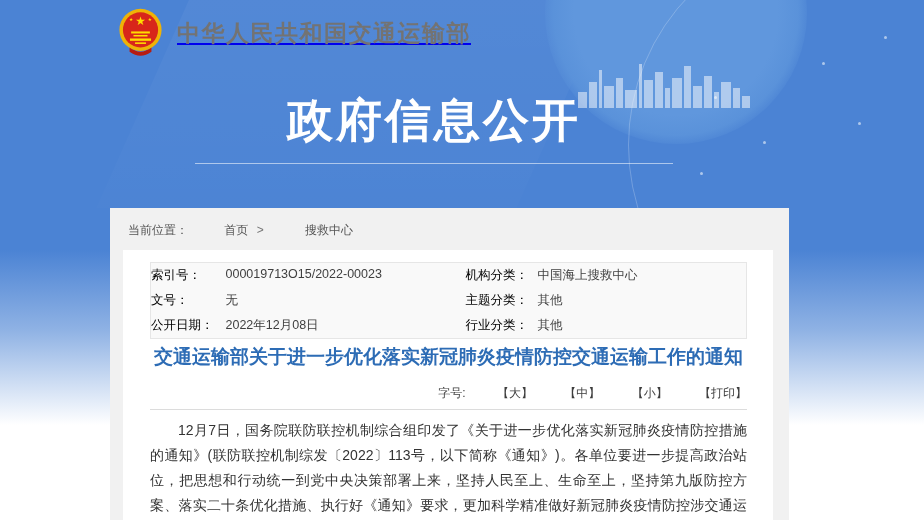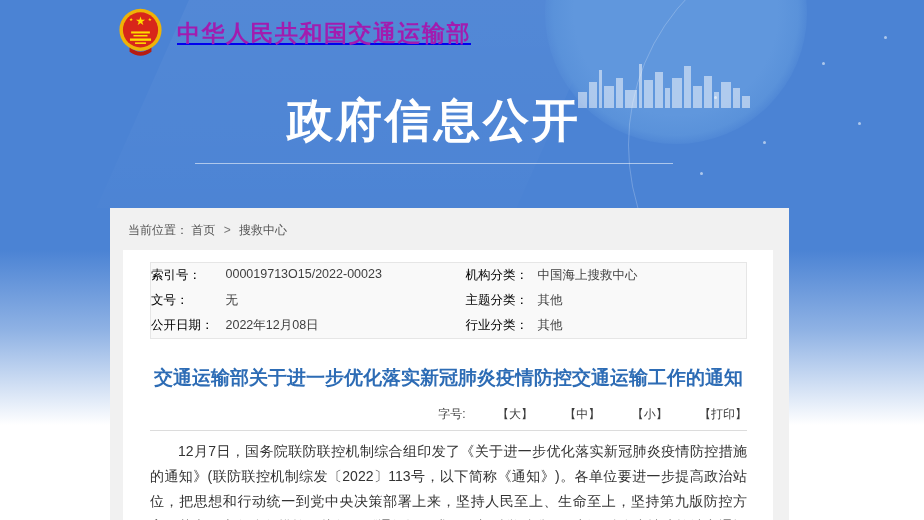--- a/index.html
+++ b/index.html
@@ -23,42 +23,42 @@
   }
   .decor-ring {
     position:absolute; left:628px; top:-70px; width:430px; height:430px; border-radius:50%;
     border:1px solid rgba(255,255,255,0.22);
   }
   .decor-dot { position:absolute; width:3px; height:3px; border-radius:50%; background:rgba(255,255,255,0.55); }
   .skyline { position:absolute; left:578px; top:56px; opacity:.5; }
 
   .brand { position:absolute; left:117px; top:8px; display:flex; align-items:center; }
   .emblem { width:47px; height:50px; }
-  .site-title { color:#a21caf; font-size:23px; font-weight:bold; letter-spacing:1.5px; margin-left:13px; }
+  .site-title { color:#737373; font-size:23px; font-weight:bold; letter-spacing:1.5px; margin-left:13px; }
 
   .banner-heading { position:absolute; left:94px; top:90px; width:680px; text-align:center; }
   .banner-title { color:#ffffff; font-size:46px; font-weight:bold; letter-spacing:3px; }
   .banner-underline { width:478px; height:1px; background:rgba(255,255,255,0.55); margin:11px auto 0; }
 
   
   .panel { position:absolute; left:110px; top:208px; width:679px; height:312px; background:#f1f1f1; }
   .breadcrumb { padding:14px 18px 11px; font-size:12px; color:#555; }
-  .breadcrumb a { color:#555; text-decoration:none; }
+  .breadcrumb a { color:#555; text-decoration:none;margin-left:33px; }
   .crumb-sep { margin:0 5px; color:#777; }
 
   .white-box { margin:0 16px 0 13px; background:#ffffff; height:275px; padding:12px 26px 0 27px; overflow:hidden; }
 
   table.meta { width:100%; border-collapse:collapse; background:#f9f9f9; border:1px solid #e6e6e6; font-size:12.5px; }
   table.meta td { padding:4px 0; vertical-align:top; }
   td.m-label { color:#000000; width:75px; padding-left:15px; white-space:nowrap; }
   td.m-value { color:#3f3f3f; }
   td.m-value.v1 { width:240px; }
   td.m-label.l2 { width:72px; padding-left:0; }
 
-  .doc-title { margin-top:26px; text-align:center; font-size:19px; font-weight:bold; color:#2d6cb5; line-height:26px; }
+  .doc-title { margin-top:5px; text-align:center; font-size:19px; font-weight:bold; color:#2d6cb5; line-height:26px; }
 
   .font-controls { margin-top:15px; text-align:right; font-size:12px; color:#3d3d3d; }
   .font-controls span { cursor:pointer;margin-left:28px; }
   .fc-item { margin-left:6px; }
   .divider { border:none; border-top:1px solid #dcdcdc; margin-top:7px; }
 
   .body-text { margin-top:8px; font-size:14px; color:#333; line-height:25px; text-align:justify; }
   .para-indent { text-indent:2em; }
 </style>
 </head>

